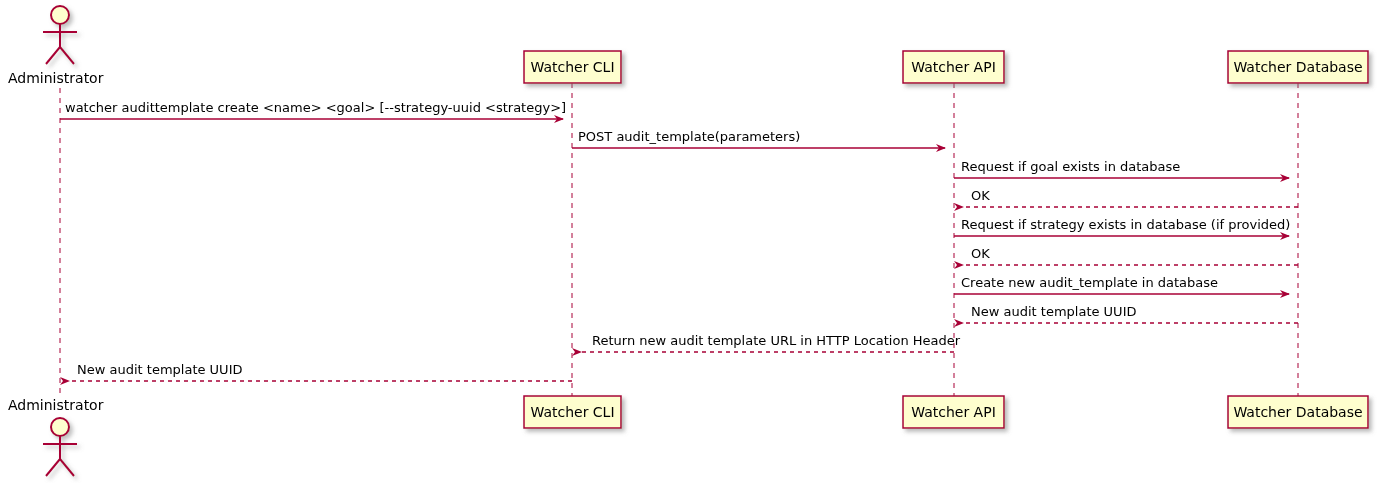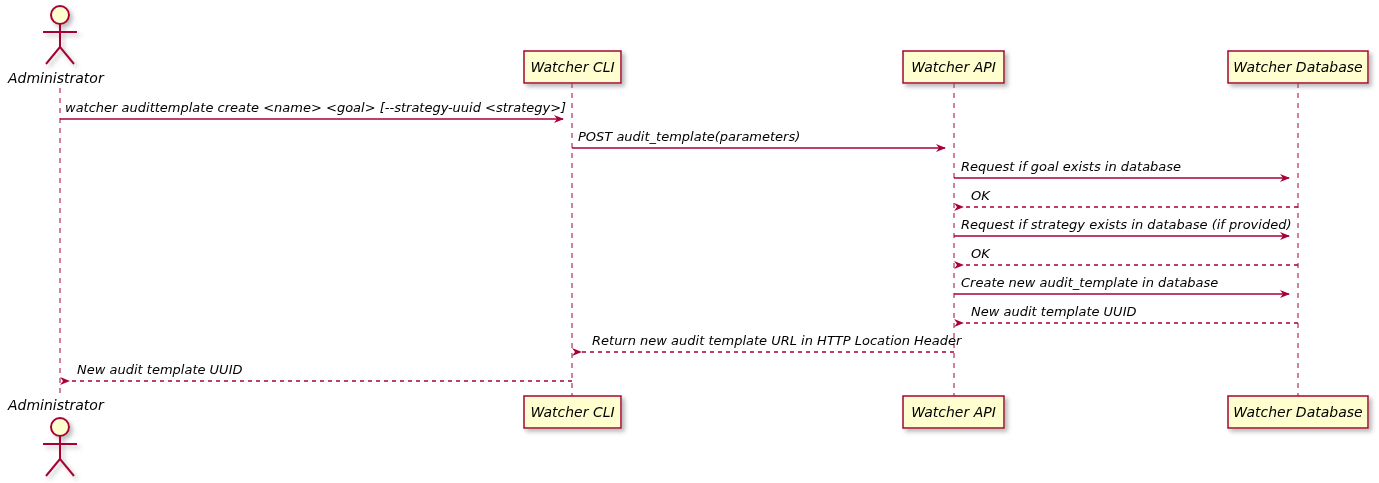--- a/index.html
+++ b/index.html
@@ -12,21 +12,20 @@
     height: 483px;
     position: relative;
     font-family: "DejaVu Sans", sans-serif;
     overflow: hidden;
   }
   #diagram-root {
     position: absolute;
     left: 0; top: 0;
     width: 1379px;
     height: 449px;
-    font-style: italic;
   }
   svg#seq-svg {
     position: absolute;
     left: 0; top: 0;
     width: 1379px;
     height: 483px;
     display: block;
   }
   .msg-label {
     font-family: "DejaVu Sans", sans-serif;

